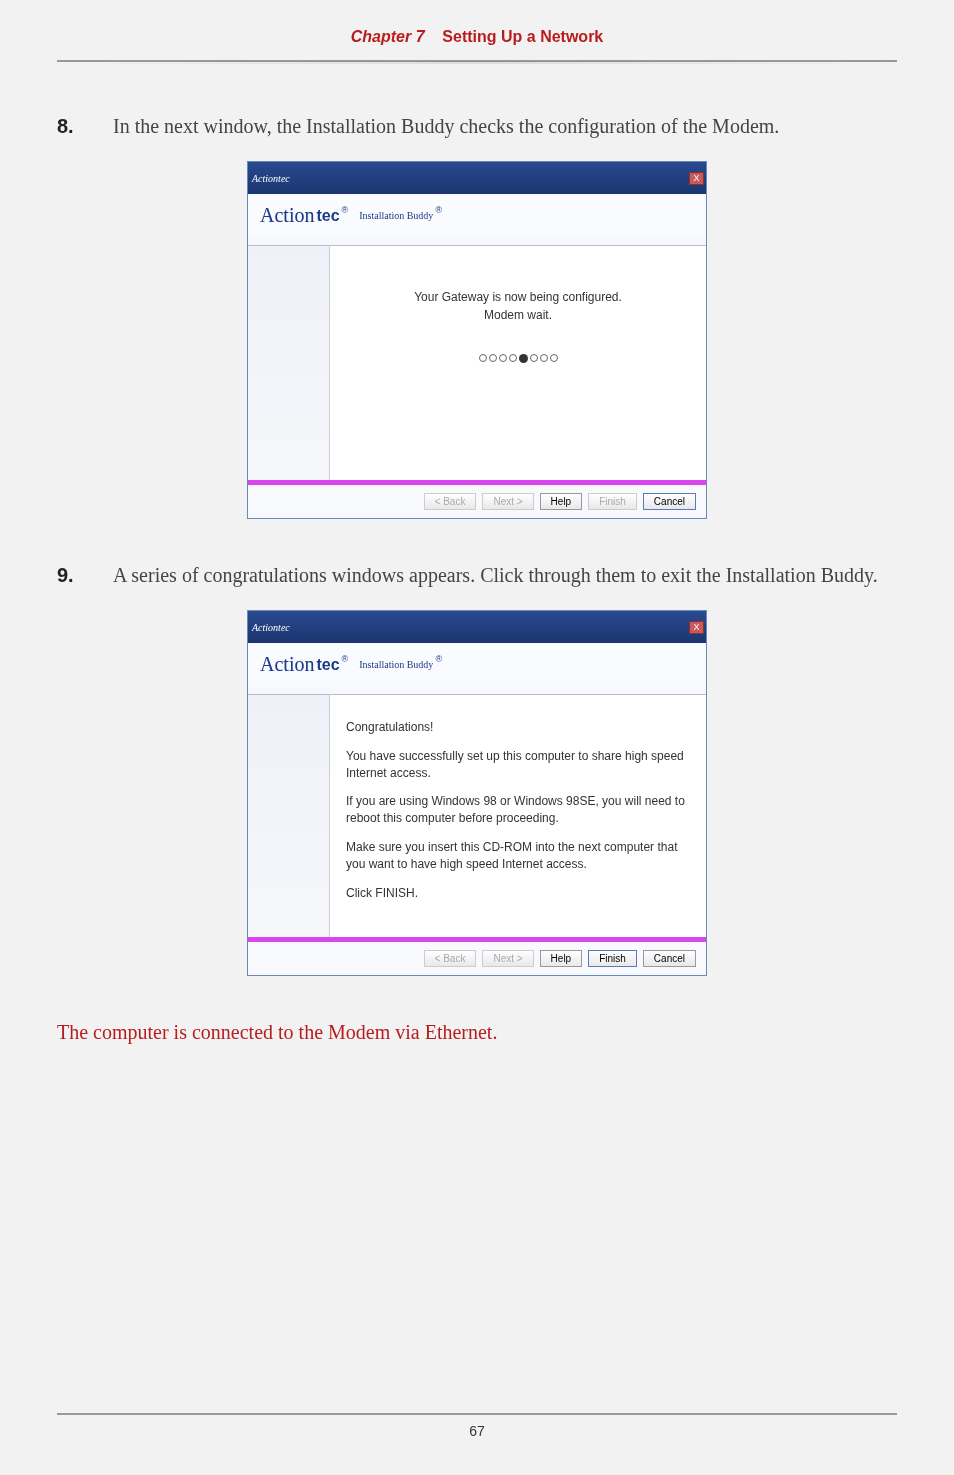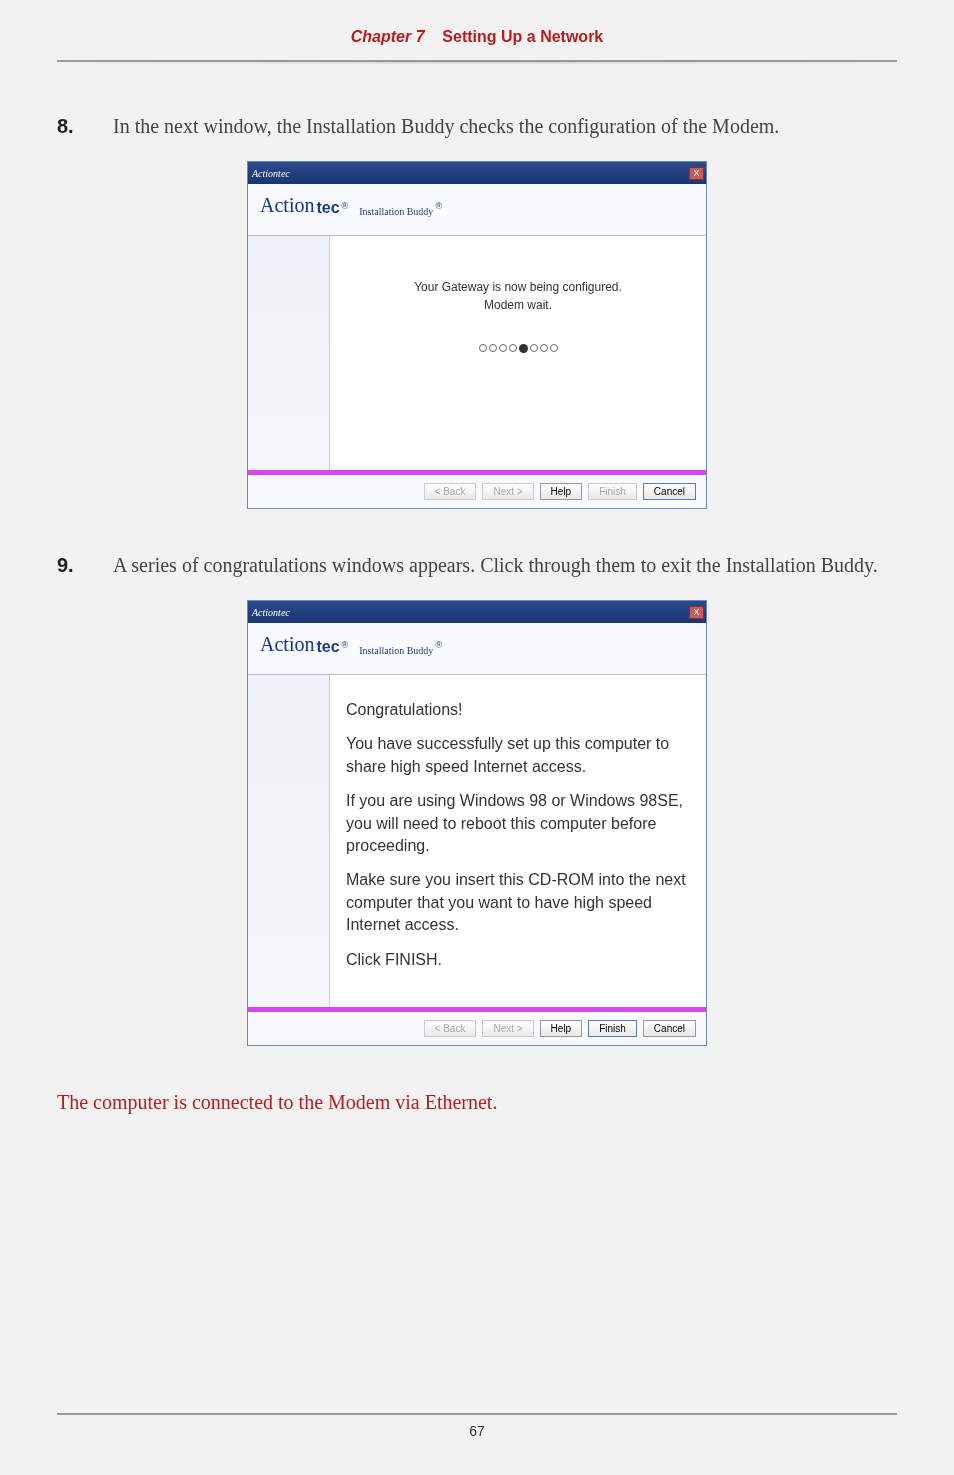--- a/index.html
+++ b/index.html
@@ -64,42 +64,42 @@
     border: 1px solid #6a8abc;
     font-family: "Tahoma", Arial, sans-serif;
   }
   .titlebar {
     background: linear-gradient(to bottom, #2a4a90, #1a3570);
     color: #fff;
     display: flex;
     align-items: center;
     justify-content: space-between;
     padding: 0 2px 0 4px;
-    height: 22px;
+    height: 32px;
     font-size: 10px;
     font-style: italic;
     font-family: Georgia, serif;
   }
   .close-box {
     width: 15px; height: 13px;
     background: #c85a5a;
     border: 1px solid #8a3030;
     color: #fff;
     font-size: 9px;
     font-style: normal;
     text-align: center;
     line-height: 11px;
     font-family: Arial, sans-serif;
   }
   .brand-row {
     padding: 10px 12px 18px 12px;
     font-size: 16px;
     color: #1a3a8a;
     display: flex;
-    align-items: flex-end;
+    align-items: center;
     gap: 2px;
     background: linear-gradient(to bottom, #fafbff 70%, #f6f7fb 100%);
   }
   .brand-script {
     font-family: "Brush Script MT", cursive;
     font-size: 20px;
     color: #1a3a8a;
     text-shadow: 0 0 1px rgba(26,58,138,0.2);
   }
   .brand-bold { font-weight: bold; font-family: Arial, sans-serif; }
@@ -129,21 +129,21 @@
     line-height: 1.5;
   }
   .dots {
     text-align: center;
     margin-top: 28px;
     font-size: 11px;
     letter-spacing: 3px;
   }
   .dots .open { display: inline-block; width: 8px; height: 8px; border: 1px solid #666; border-radius: 50%; margin: 0 1px; }
   .dots .filled { display: inline-block; width: 9px; height: 9px; background: #333; border-radius: 50%; margin: 0 1px; position: relative; top: 0.5px;}
-  .congrats-content p { margin-bottom: 12px; line-height: 1.4; font-size: 16px;}
+  .congrats-content p { margin-bottom: 12px; line-height: 1.4; font-size: 12px;}
   .scroll-area {
     position: relative;
   }
   .wizard-buttons {
     display: flex;
     justify-content: flex-end;
     gap: 6px;
     padding: 8px 10px;
     background: #f8f9fc;
   }

